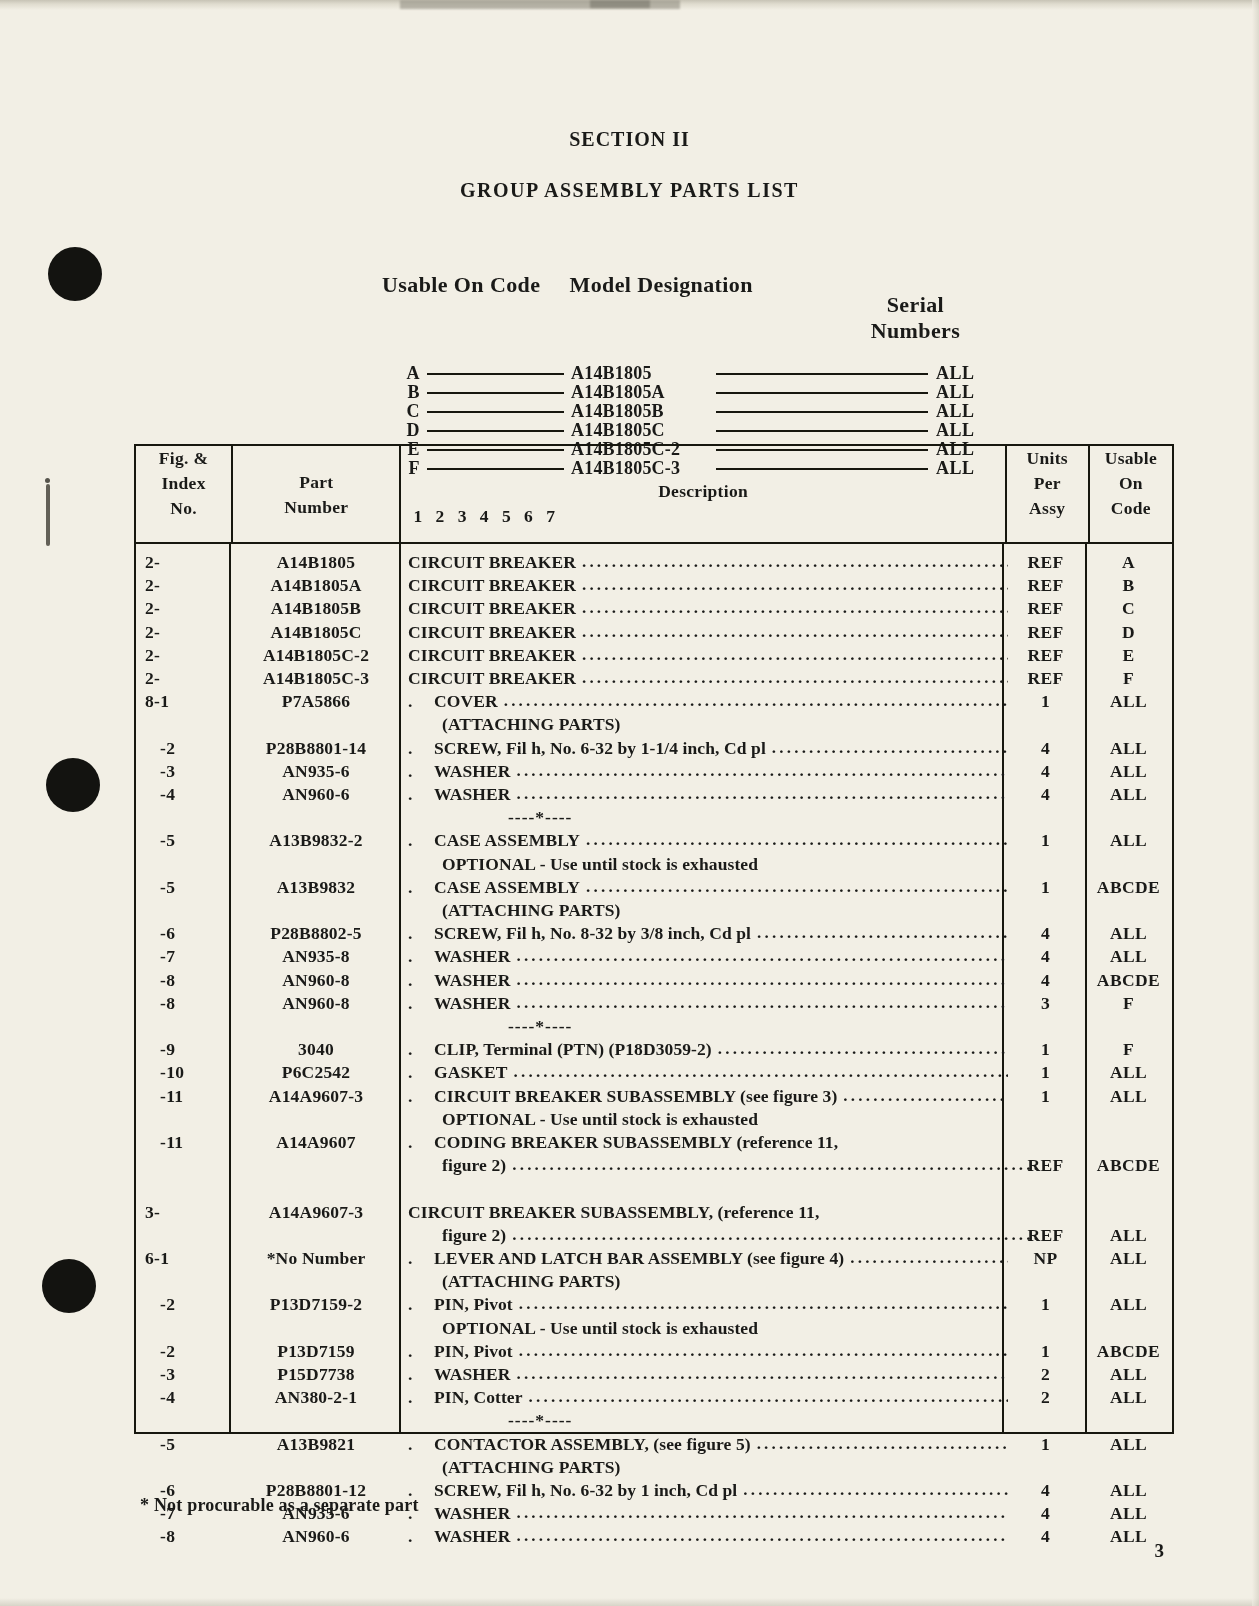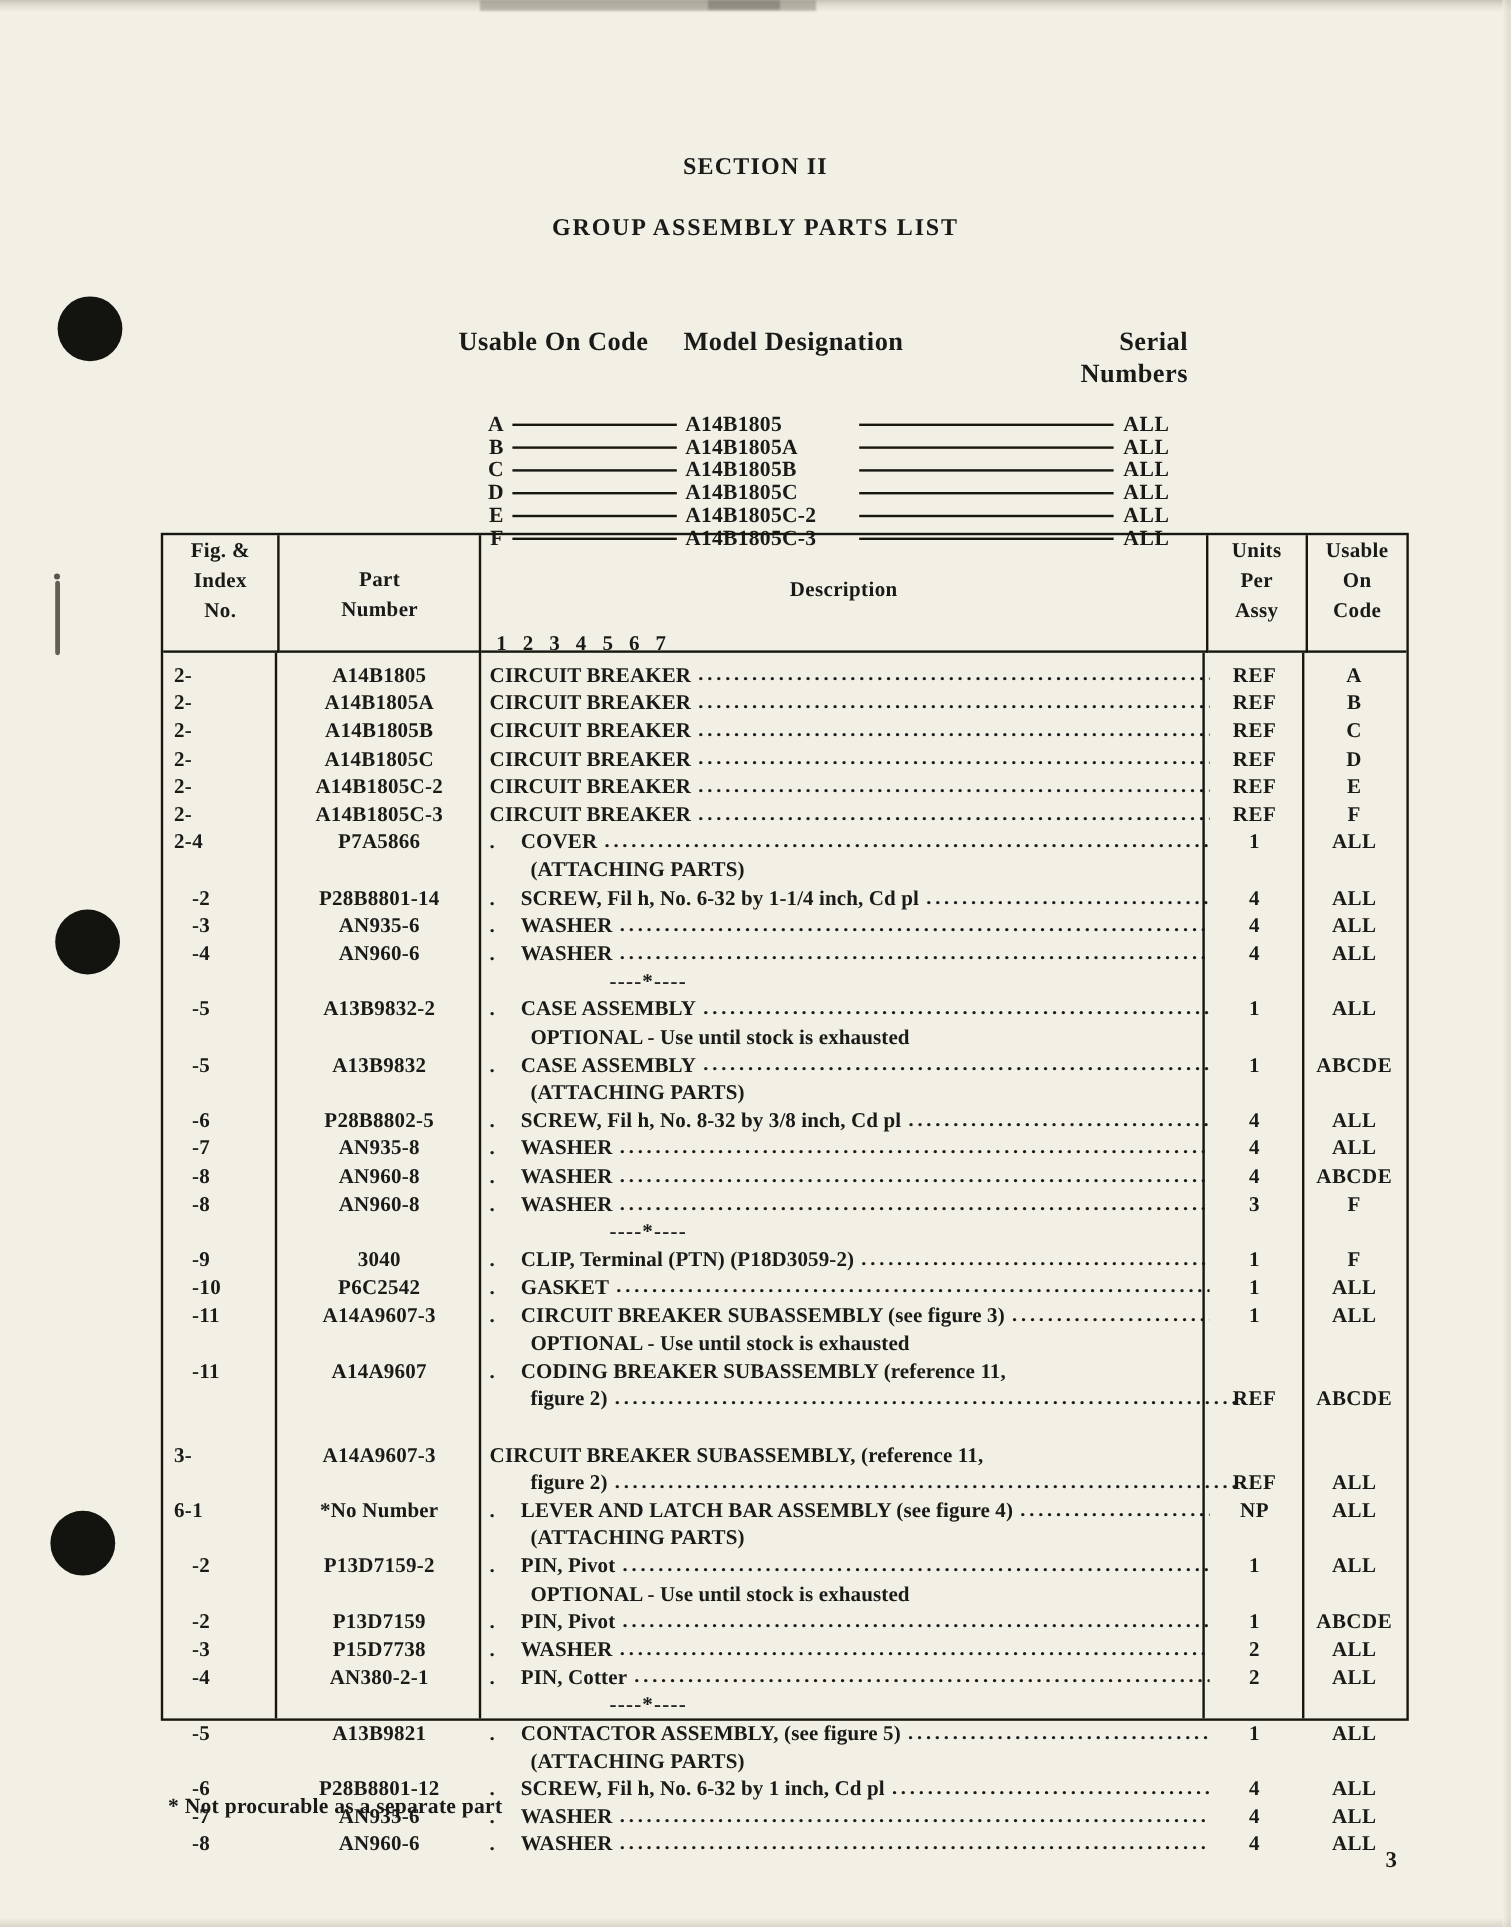--- a/index.html
+++ b/index.html
@@ -152,21 +152,21 @@
   }
   .coding-head {
     display: flex;
     font-size: 22px;
     font-weight: bold;
     letter-spacing: .4px;
     margin-bottom: 20px;
   }
   .ch-1 { width: 200px; text-align: left; padding-left: 12px;}
   .ch-2 { width: 250px; text-align: left; padding-left: 12px;}
-  .ch-3 { width: 170px; text-align: right; padding-left: 52px;}
+  .ch-3 { width: 170px; text-align: center; padding-left: 52px; margin-top: 20px;}
 
   .coding-row {
     display: flex;
     align-items: center;
     height: 19px;
     font-size: 18px;
     font-weight: bold;
   }
   .cr-code {
     width: 50px;
@@ -245,21 +245,20 @@
     font-weight: bold;
     letter-spacing: .3px;
   }
   .desc-head .dh-nums {
     position: absolute;
     left: 12px;
     top: 58px;
     font-size: 17.5px;
     font-weight: bold;
     letter-spacing: 4.5px;
-    margin-top: 20px;
   }
 
   tbody td { font-size: 17.5px; font-weight: bold; }
 
   .rows-area {
     position: relative;
     height: 888px;
   }
 
   
@@ -542,21 +541,21 @@
                     <div class="c-fig">2-</div>
                     <div class="c-part">A14B1805C-3</div>
                     <div class="c-desc d-ind0">
                       <span class="d-text">CIRCUIT BREAKER</span>
                       <span class="d-fill">..........................................................................................</span>
                     </div>
                     <div class="c-upa">REF</div>
                     <div class="c-uoc">F</div>
                   </div>
                   <div class="prow" style="top: 144.2px;">
-                    <div class="c-fig">2-4</div>
+                    <div class="c-fig">8-1</div>
                     <div class="c-part">P7A5866</div>
                     <div class="c-desc d-ind1">
                       <span style="display: inline-block; width: 26px;">.</span>
                       <span class="d-text">COVER</span>
                       <span class="d-fill">..........................................................................................</span>
                     </div>
                     <div class="c-upa">1</div>
                     <div class="c-uoc">ALL</div>
                   </div>
                   <div class="prow" style="top: 167.4px;">

